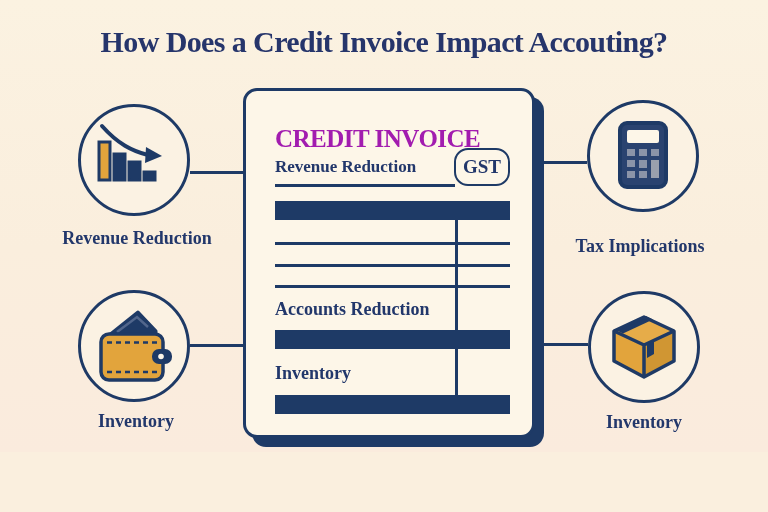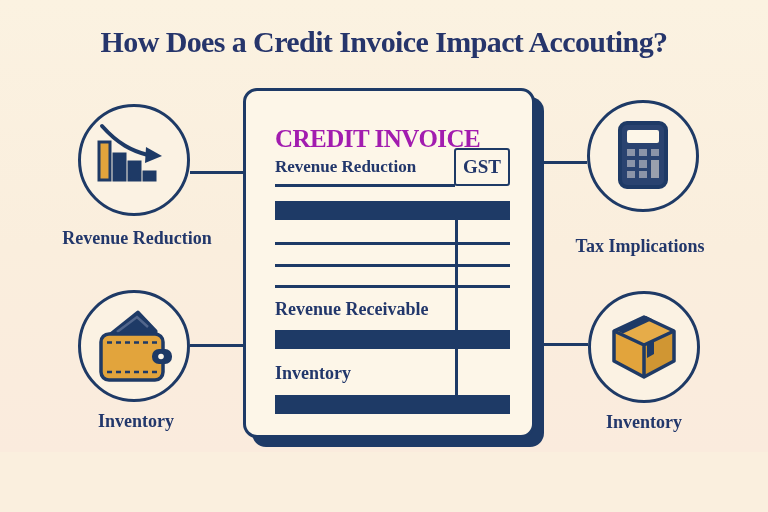--- a/index.html
+++ b/index.html
@@ -33,21 +33,21 @@
   .doc-heading{
     position:absolute;left:29px;top:14px;width:235px;
     font-size:25px;font-weight:bold;letter-spacing:-0.5px;color:#a21caf;white-space:nowrap;margin-top:20px;
   }
   .rr-row{
     position:absolute;left:29px;top:57px;width:235px;height:38px;
     display:flex;align-items:center;justify-content:space-between;
   }
   .rr-label{font-size:17px;font-weight:bold;color:#22376B;white-space:nowrap;}
   .gst-box{
-    width:56px;height:38px;border:2.5px solid #1E3A66;border-radius:3px;
+    width:56px;height:38px;border:2.5px solid #1E3A66;border-radius:14px;
     display:flex;align-items:center;justify-content:center;
     font-size:19px;font-weight:bold;color:#22376B;background:#FDF6E8;
   }
   .rule{position:absolute;background:#1E3A66;}
   .bar{position:absolute;left:29px;width:235px;height:19px;background:#1E3A66;}
   .doc-label{
     position:absolute;left:29px;font-size:18px;font-weight:bold;color:#22376B;white-space:nowrap;
   }
 </style>
 </head>
@@ -126,20 +126,20 @@
     <div class="rule" style="left:29px;top:93px;width:180px;height:2.5px;"></div>
 
     <div class="bar" style="top:110px;"></div>
 
     <div class="rule" style="left:209px;top:129px;width:3px;height:176px;"></div>
 
     <div class="rule" style="left:29px;top:151px;width:235px;height:2.5px;"></div>
     <div class="rule" style="left:29px;top:173px;width:235px;height:2.5px;"></div>
     <div class="rule" style="left:29px;top:194px;width:235px;height:2.5px;"></div>
 
-    <div class="doc-label" style="top:208px;">Revenue Receivable</div>
+    <div class="doc-label" style="top:208px;">Accounts Reduction</div>
     <div class="bar" style="top:239px;"></div>
 
     <div class="doc-label" style="top:272px;">Inventory</div>
     <div class="bar" style="top:304px;"></div>
   </div>
 
 </div>
 
 </body></html>

